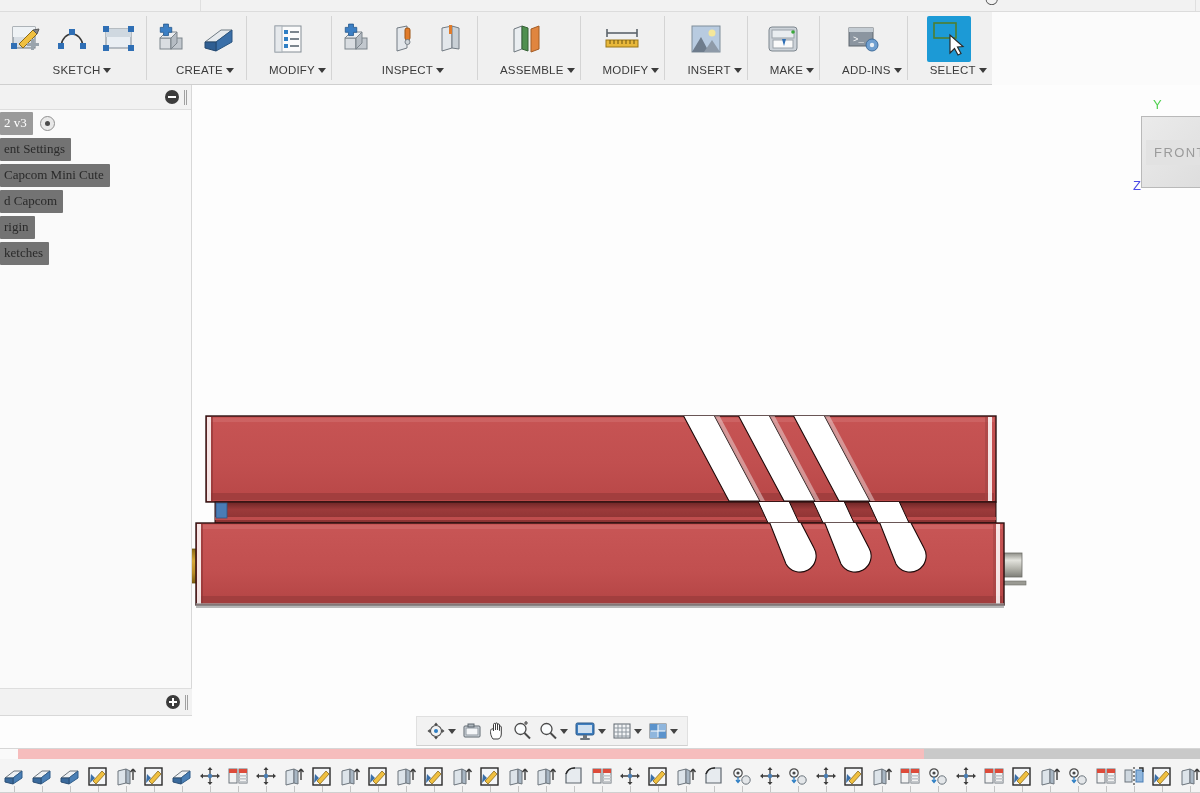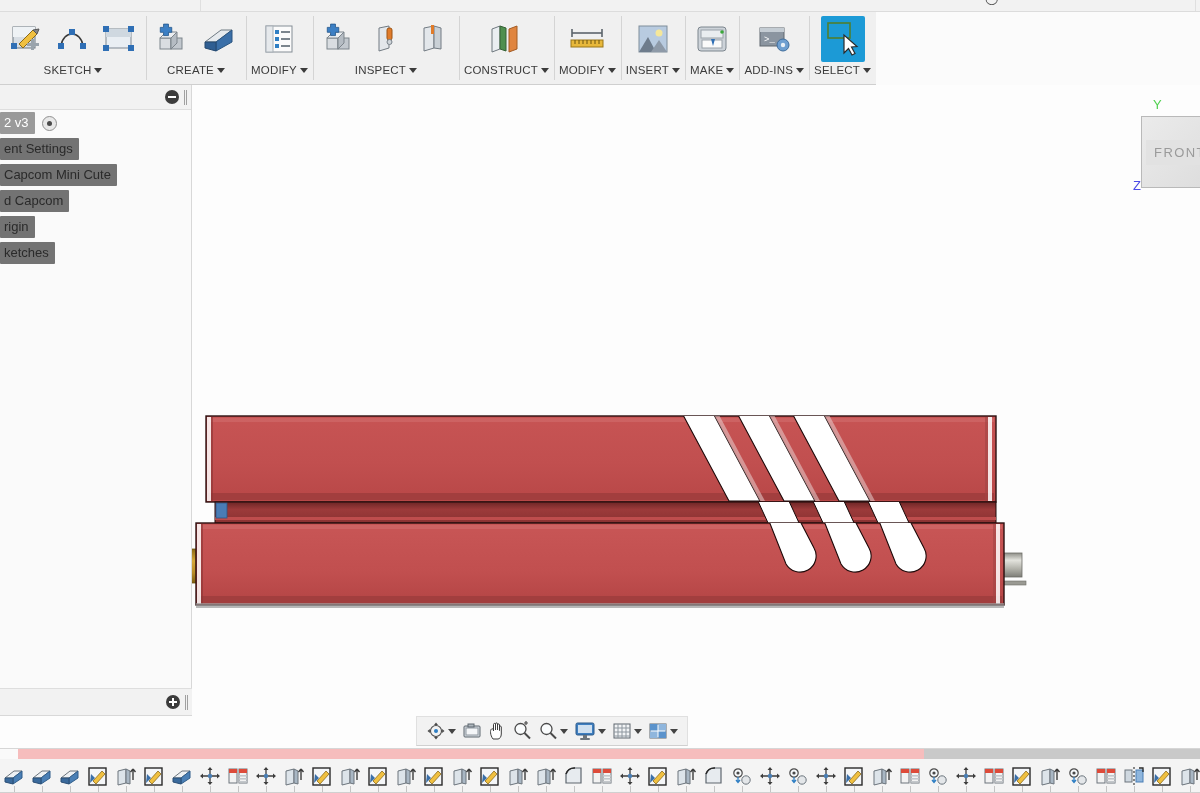--- a/index.html
+++ b/index.html
@@ -44,37 +44,38 @@
   .rbtn {
     width: 44px; height: 46px; display: flex; align-items: center; justify-content: center;
     border-radius: 2px;
   }
   .rbtn.wide { width: 48px; }
   .rbtn.active { background: #1c9ad6; }
   .rlabel {
     font-size: 11.5px; color: #3b3b3b; letter-spacing: .2px;
     display: flex; align-items: center; gap: 3px; white-space: nowrap;
     padding-bottom: 2px;
+    margin-left: 18px;
   }
   .caret { width: 0; height: 0; border-left: 4px solid transparent;
            border-right: 4px solid transparent; border-top: 5px solid #3b3b3b; }
 
   
   .ribbon-fill { flex: 1; height: 73px; background: #fbfbfb; }
 
   
   .viewport {
     position: absolute; left: 0; top: 85px; width: 1200px; height: 708px;
     background: #fdfdfd;
   }
 
   
   .browser {
     position: absolute; left: 0; top: 85px; width: 192px; height: 631px;
-    background: #fafafa; border-right: 1px solid #d8d8d8; border-bottom: 1px solid #d8d8d8;
+    background: #fafafa; border-right: 1px solid #d8d8d8; border-bottom: 1px solid #d8d8d8; font-family: Liberation Serif, serif;
   }
   .browser-head {
     height: 25px; background: #f2f2f2; border-bottom: 1px solid #dedede;
     display: flex; align-items: center; justify-content: flex-end; padding-right: 4px; gap: 5px;
   }
   .browser-body { position: relative; height: 604px; background: #fafafa; }
   .tree-row {
     height: 26px; display: flex; align-items: center; padding-left: 0;
     font-size: 13px; color: #2a2a2a; white-space: nowrap;
   }
@@ -292,21 +293,21 @@
         <div class="ricons">
           <div class="rbtn wide">
             <svg width="40" height="36" viewBox="0 0 40 36">
               <path d="M6 8 L14 5 L14 28 L6 31 Z" fill="#eaeef1" stroke="#6f787f"></path>
               <path d="M14 5 L20 7 L20 30 L14 28 Z" fill="#4f8f4f" stroke="#356135"></path>
               <path d="M23 8 L31 5 L31 28 L23 31 Z" fill="#e0853f" stroke="#a35c25"></path>
             </svg>
           </div>
         </div>
         <div class="rlabel">
-          <span>CONSTRUCT</span>
+          <span>ASSEMBLE</span>
           <i class="caret"></i>
         </div>
       </div>
 
       <div class="rgroup">
         <div class="ricons">
           <div class="rbtn wide">
             <svg width="42" height="34" viewBox="0 0 42 34">
               <line x1="6" y1="11" x2="36" y2="11" stroke="#5c646b" stroke-width="1.6"></line>
               <line x1="6" y1="7" x2="6" y2="15" stroke="#5c646b" stroke-width="1.6"></line>

